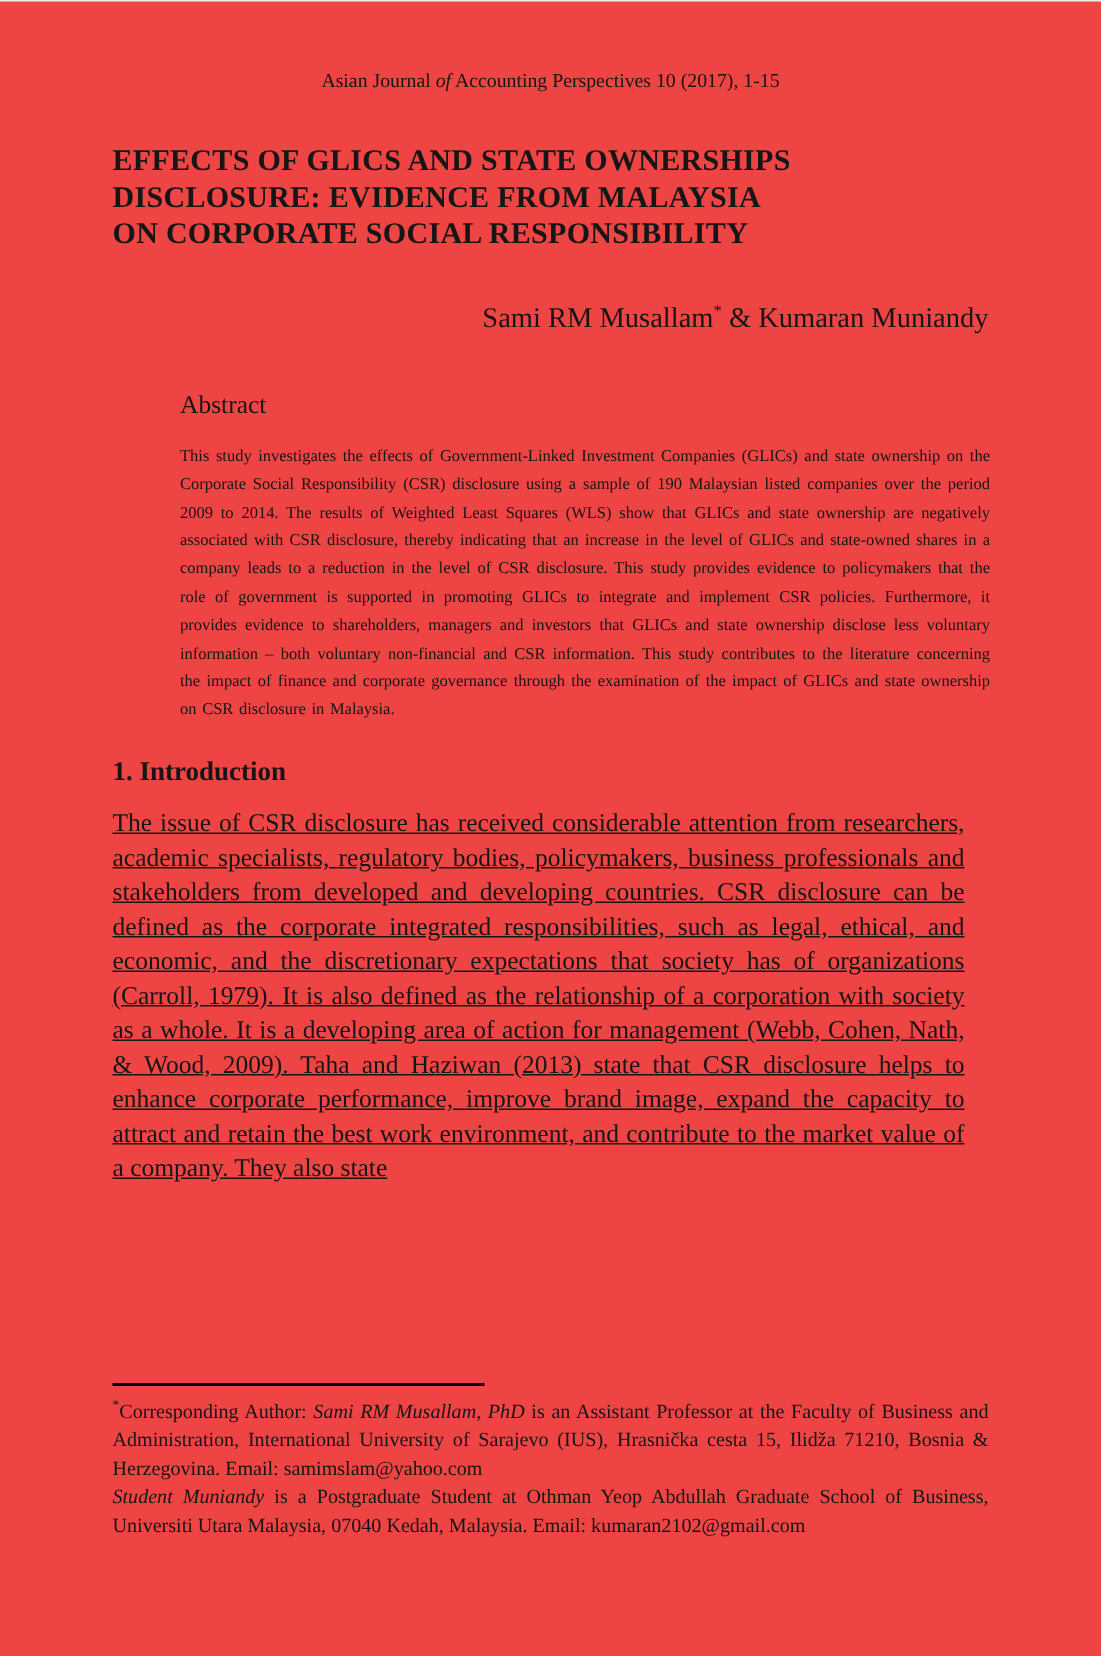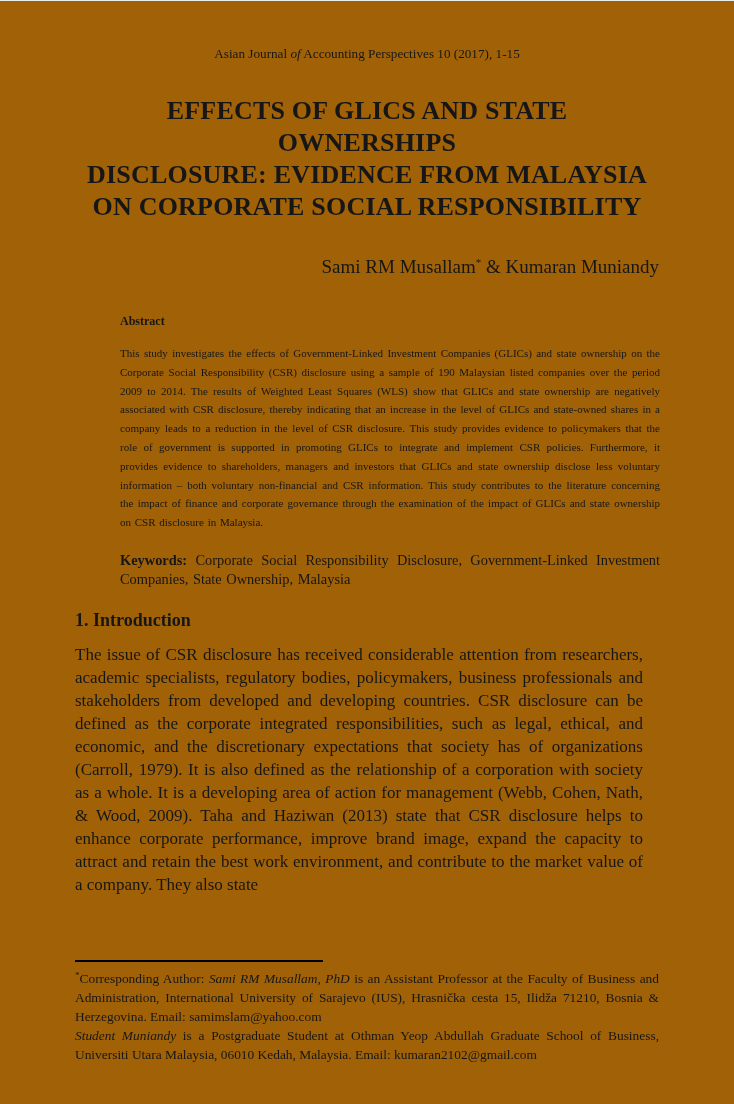--- a/index.html
+++ b/index.html
@@ -1,56 +1,55 @@
 <!DOCTYPE html>
 <html><head>
 <meta charset="utf-8">
 <style>
   html, body { margin: 0; padding: 0; background: #ffffff; }
   .page {
     position: relative;
     width: 734px;
     height: 1104px;
     margin: 0 auto;
-    background: #a16207;
+    background: #ef4444;
     color: #161616;
     font-family: "Liberation Serif", serif;
     box-sizing: border-box;
     padding: 44px 75px 0 75px;
     overflow: hidden;
     border-top: 1px solid #ececec;
   }
   .journal-header {
     text-align: center;
     font-size: 13.2px;
     line-height: 1.3;
   }
   .journal-header i { font-style: italic; }
   .paper-title {
     margin: 33px 0 0 0;
-    text-align: center;
-    font-size: 26px;
+    font-size: 20px;
     font-weight: bold;
     line-height: 1.23;
     letter-spacing: 0.2px;
   }
   .paper-title .tline { display: block; }
   .authors-line {
     margin-top: 33px;
     text-align: right;
     font-size: 19px;
   }
   .authors-line sup { font-size: 11px; vertical-align: super; line-height: 0; }
   .abstract-section {
     margin: 36px 0 0 45px;   
     width: 540px;
   }
   .abstract-heading {
-    font-size: 12px;
-    font-weight: bold;
+    font-size: 17px;
+    font-weight: normal;
   }
   .abstract-text {
     margin: 15px 0 0 0;
     font-size: 11px;
     line-height: 18.8px;
     text-align: justify;
     word-spacing: 1px;
   }
   .keywords-line, .jel-line {
     margin: 0;
@@ -63,26 +62,27 @@
   .section-heading {
     margin: 21px 0 0 0;
     font-size: 18px;
     font-weight: bold;
   }
   .body-paragraph {
     margin: 12px 16px 0 0;
     font-size: 17px;
     line-height: 23px;
     text-align: justify;
+    text-decoration: underline;
   }
   .footnote {
     position: absolute;
     left: 75px;
     right: 75px;
-    top: 959px;
+    top: 921px;
   }
   .footnote-rule {
     width: 248px;
     height: 0;
     border-top: 2px solid #000000;
     margin-bottom: 7px;
   }
   .footnote-para {
     margin: 0;
     font-size: 13.4px;
@@ -103,27 +103,26 @@
     <span class="tline">EFFECTS OF GLICS AND STATE OWNERSHIPS</span>
     <span class="tline">DISCLOSURE: EVIDENCE FROM MALAYSIA</span>
     <span class="tline">ON CORPORATE SOCIAL RESPONSIBILITY</span>
   </h1>
 
   <div class="authors-line"><span>Sami RM Musallam</span><sup>*</sup><span> &amp; Kumaran Muniandy</span></div>
 
   <section class="abstract-section">
     <div class="abstract-heading">Abstract</div>
     <p class="abstract-text">This study investigates the effects of Government-Linked Investment Companies (GLICs) and state ownership on the Corporate Social Responsibility (CSR) disclosure using a sample of 190 Malaysian listed companies over the period 2009 to 2014. The results of Weighted Least Squares (WLS) show that GLICs and state ownership are negatively associated with CSR disclosure, thereby indicating that an increase in the level of GLICs and state-owned shares in a company leads to a reduction in the level of CSR disclosure. This study provides evidence to policymakers that the role of government is supported in promoting GLICs to integrate and implement CSR policies. Furthermore, it provides evidence to shareholders, managers and investors that GLICs and state ownership disclose less voluntary information – both voluntary non-financial and CSR information. This study contributes to the literature concerning the impact of finance and corporate governance through the examination of the impact of GLICs and state ownership on CSR disclosure in Malaysia.</p>
-    <p class="keywords-line"><b>Keywords:</b><span> Corporate Social Responsibility Disclosure, Government-Linked Investment Companies, State Ownership, Malaysia</span></p>
   </section>
 
   <section>
     <h2 class="section-heading">1. Introduction</h2>
     <p class="body-paragraph">The issue of CSR disclosure has received considerable attention from researchers, academic specialists, regulatory bodies, policymakers, business professionals and stakeholders from developed and developing countries. CSR disclosure can be defined as the corporate integrated responsibilities, such as legal, ethical, and economic, and the discretionary expectations that society has of organizations (Carroll, 1979). It is also defined as the relationship of a corporation with society as a whole. It is a developing area of action for management (Webb, Cohen, Nath, &amp; Wood, 2009). Taha and Haziwan (2013) state that CSR disclosure helps to enhance corporate performance, improve brand image, expand the capacity to attract and retain the best work environment, and contribute to the market value of a company. They also state</p>
   </section>
 
   <footer class="footnote">
     <div class="footnote-rule"></div>
     <p class="footnote-para"><sup>*</sup><span>Corresponding Author: </span><i>Sami RM Musallam, PhD</i><span> is an Assistant Professor at the Faculty of Business and Administration, International University of Sarajevo (IUS), Hrasnička cesta 15, Ilidža 71210, Bosnia &amp; Herzegovina. Email: samimslam@yahoo.com</span></p>
-    <p class="footnote-para"><i>Student Muniandy</i><span> is a Postgraduate Student at Othman Yeop Abdullah Graduate School of Business, Universiti Utara Malaysia, 06010 Kedah, Malaysia. Email: kumaran2102@gmail.com</span></p>
+    <p class="footnote-para"><i>Student Muniandy</i><span> is a Postgraduate Student at Othman Yeop Abdullah Graduate School of Business, Universiti Utara Malaysia, 07040 Kedah, Malaysia. Email: kumaran2102@gmail.com</span></p>
   </footer>
 
 </div>
 
 </body></html>

